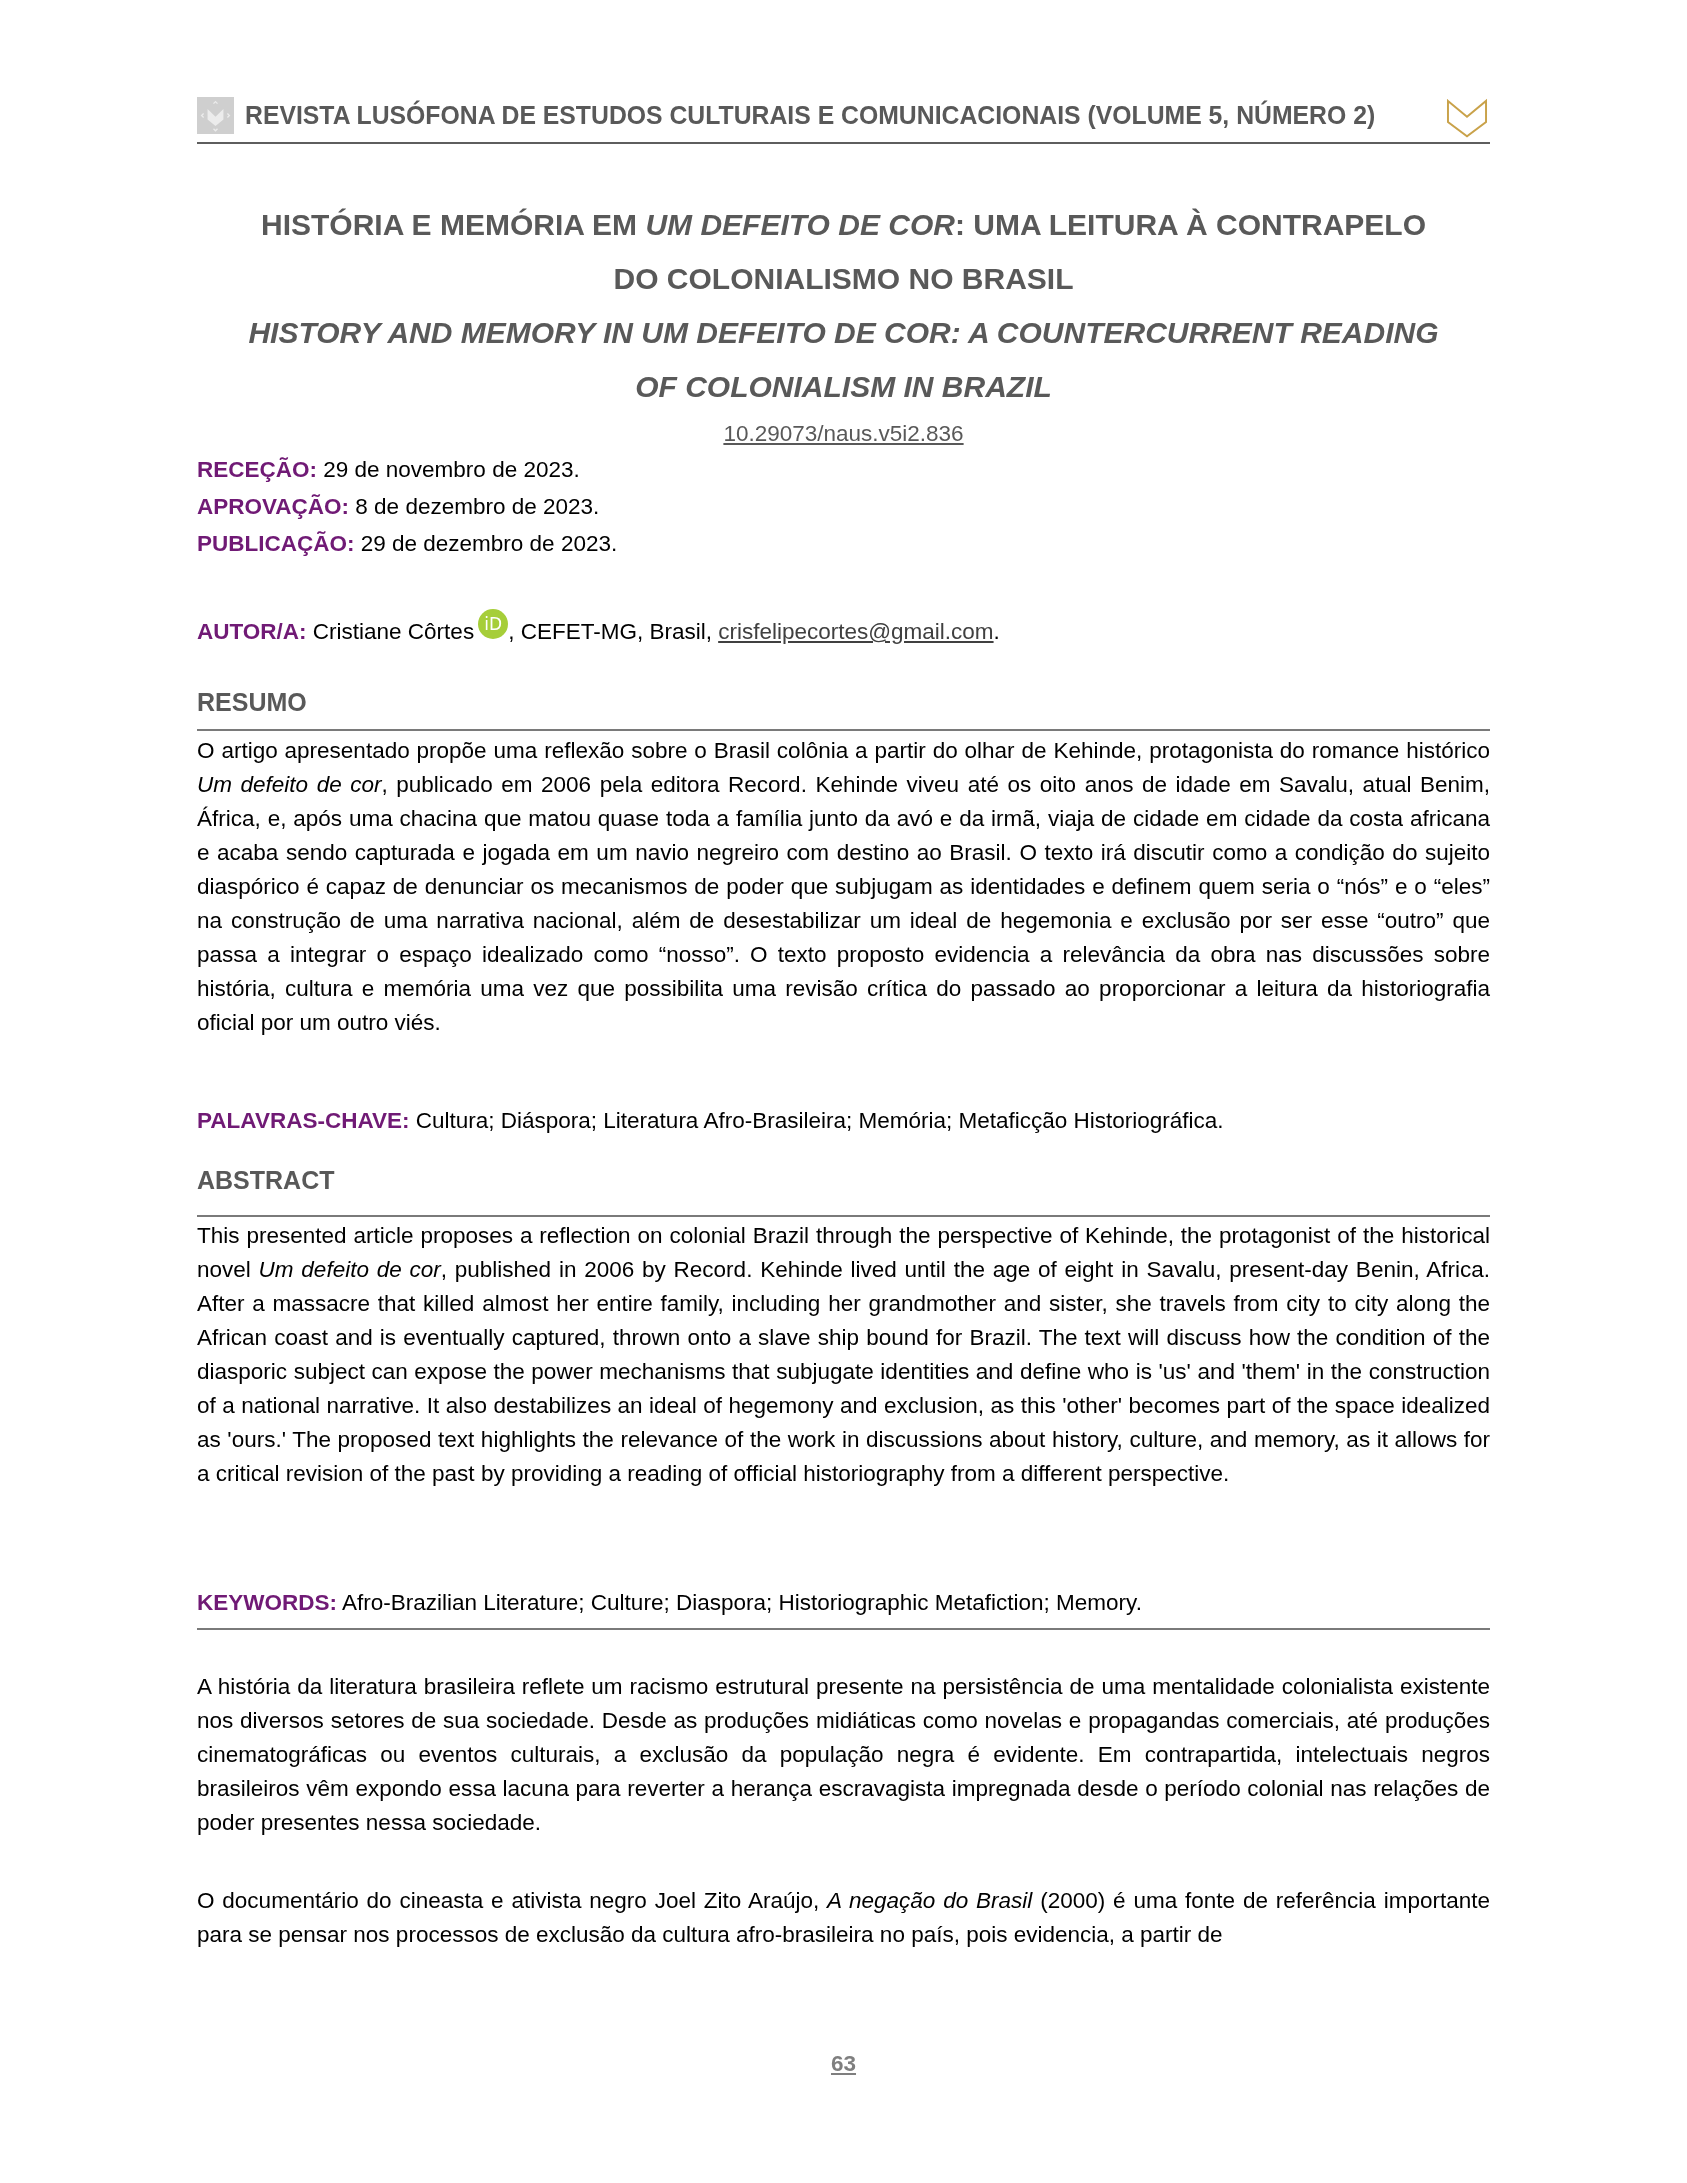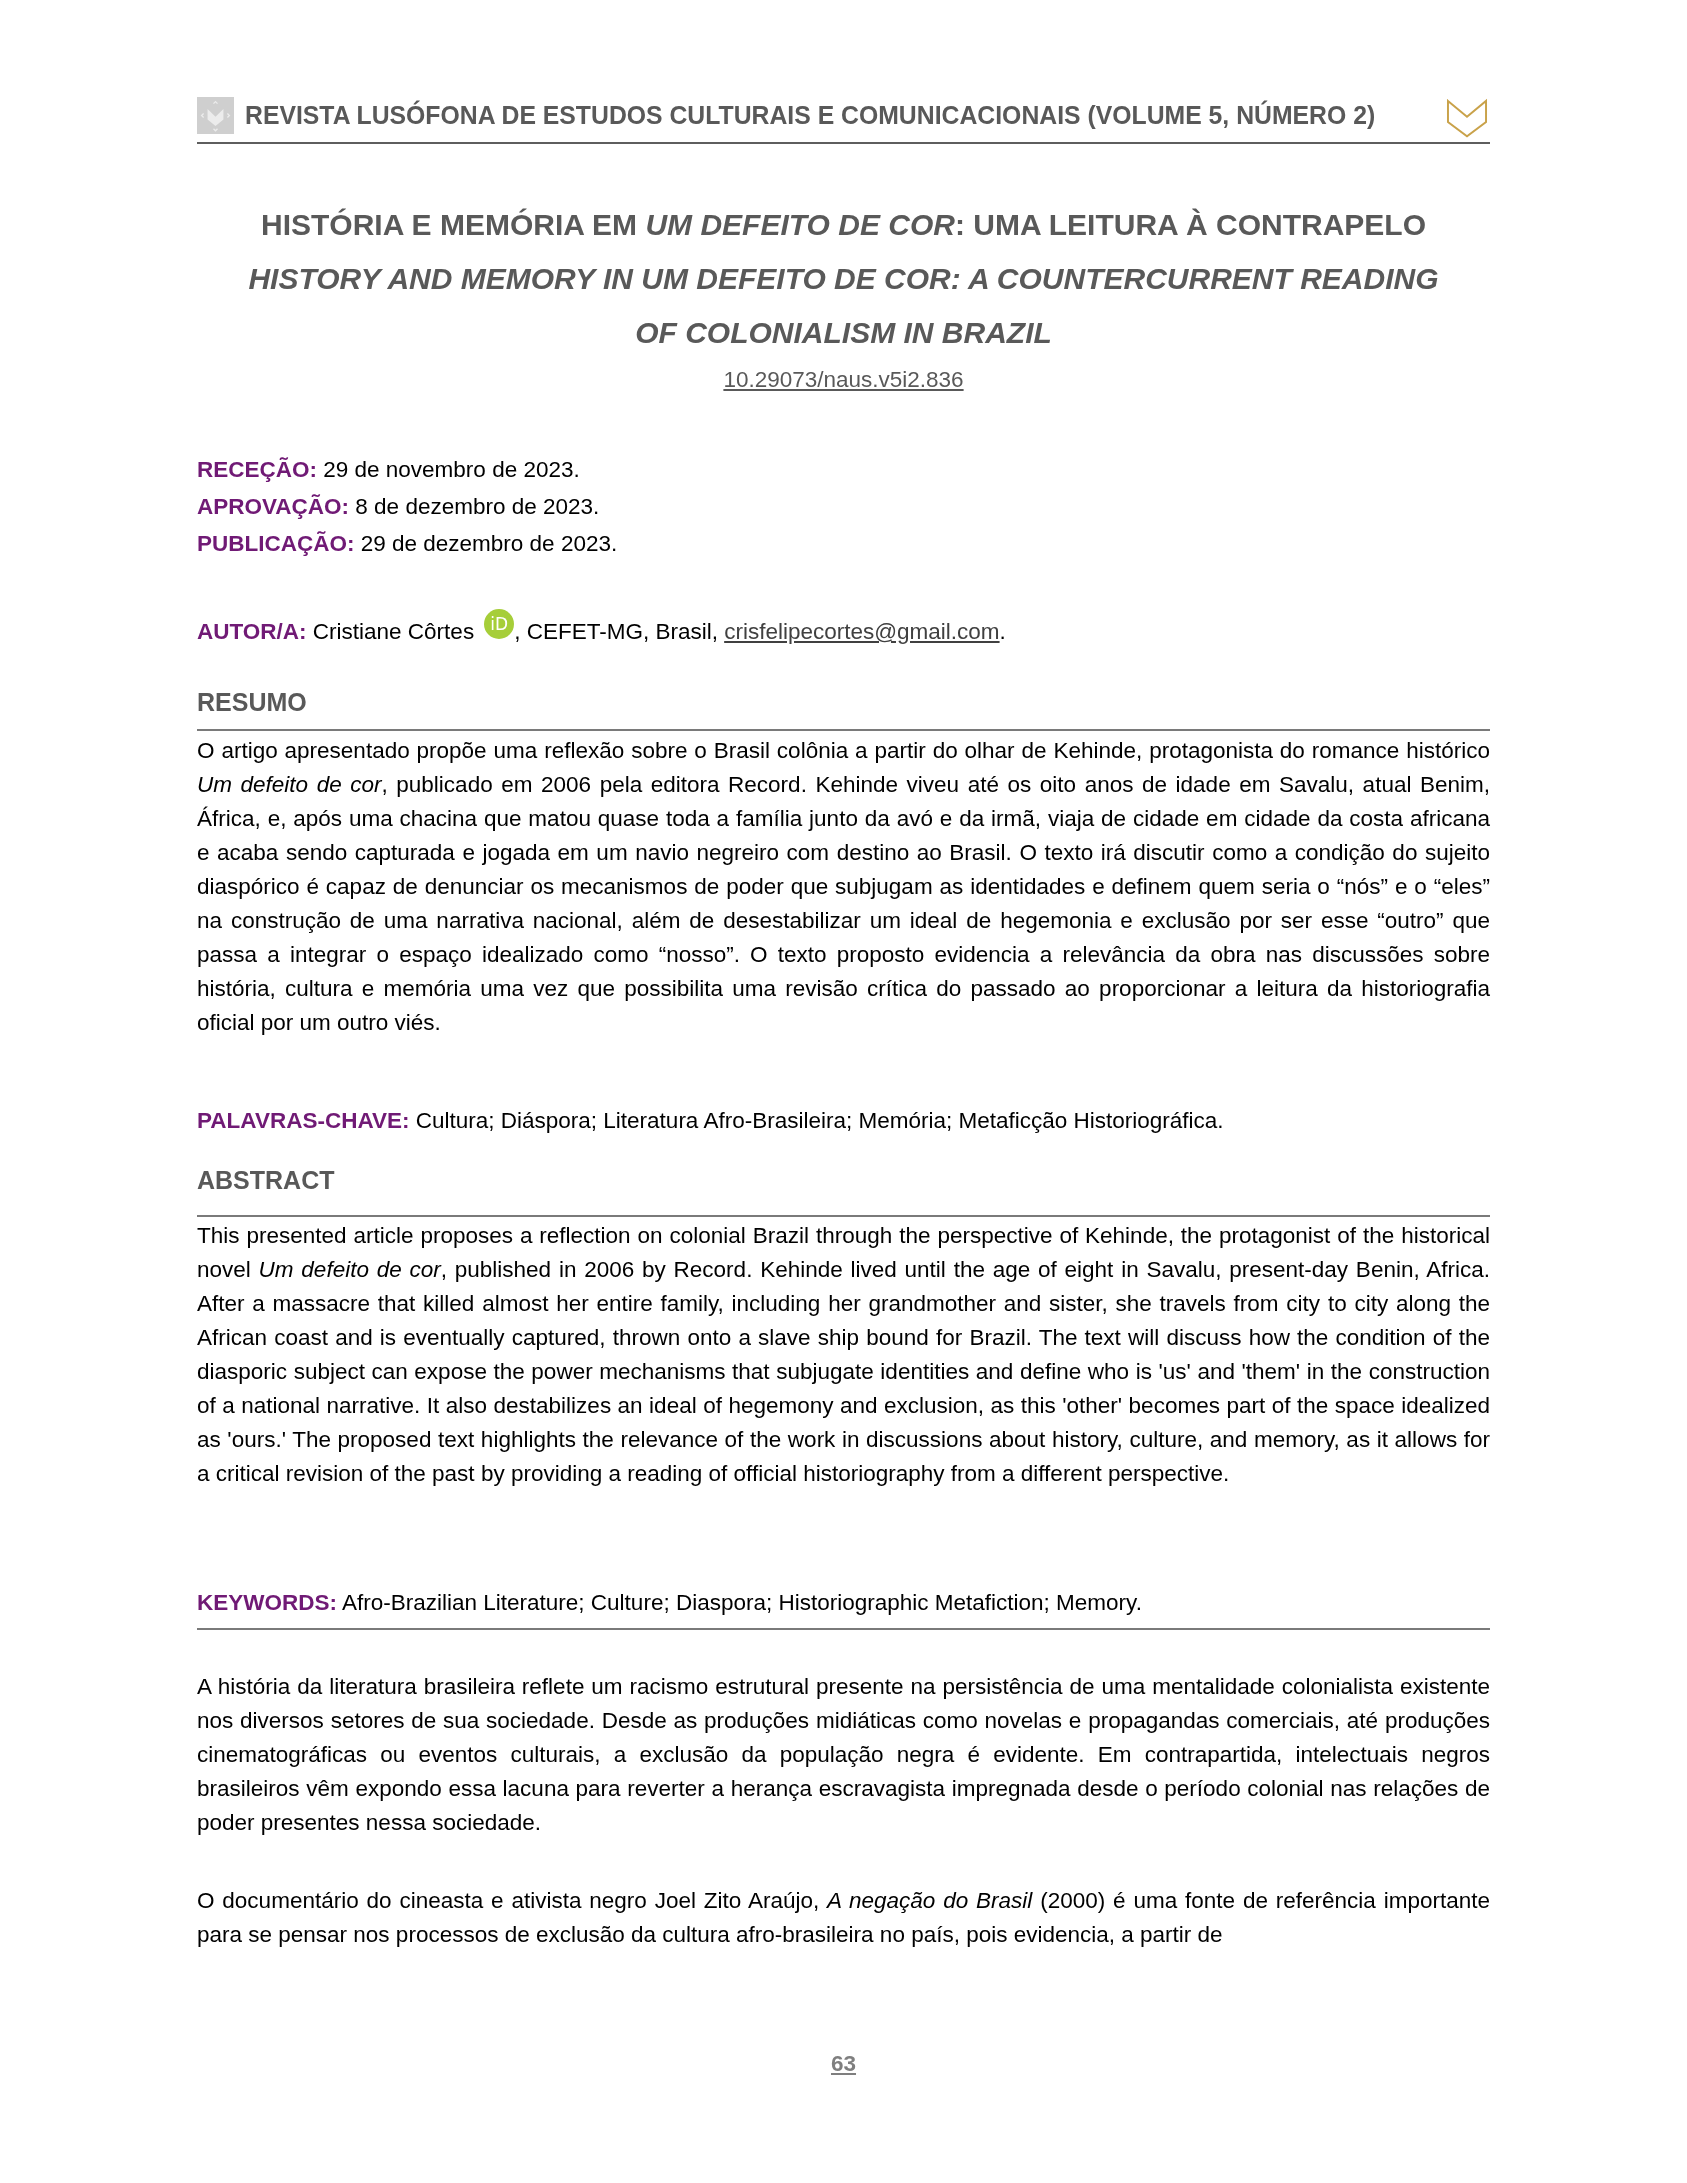--- a/index.html
+++ b/index.html
@@ -21,21 +21,21 @@
   .title-block { position: absolute; left: 197px; top: 198px; width: 1293px; text-align: center; }
   .title-pt, .title-en { font-size: 30px; font-weight: bold; color: #595959; line-height: 54px; }
   .title-en { font-style: italic; }
   .doi { font-size: 22.5px; color: #595959; line-height: 32px; margin-top: 4px; text-decoration: underline; display: inline-block; }
 
   
   .dates { position: absolute; left: 197px; top: 451px; width: 1293px; font-size: 22.5px; line-height: 37px; }
   .lbl { font-weight: bold; color: #701a75; }
 
   .author { position: absolute; left: 197px; top: 609px; width: 1293px; font-size: 22.5px; line-height: 37px; white-space: nowrap; }
-  .orcid { display: inline-block; width: 30px; height: 30px; border-radius: 50%; background: #a6ce39; color: #fff; font-size: 17px; line-height: 30px; text-align: center; vertical-align: 9.3px; margin-left: 10px; font-family: "DejaVu Sans", sans-serif; }
+  .orcid { display: inline-block; width: 30px; height: 30px; border-radius: 50%; background: #a6ce39; color: #fff; font-size: 17px; line-height: 30px; text-align: center; vertical-align: 9.3px; margin-left: 4px; font-family: "DejaVu Sans", sans-serif; }
   .email { text-decoration: underline; color: #404040; }
 
   
   .sec-head { position: absolute; left: 197px; font-size: 25px; font-weight: bold; color: #595959; }
   .sec-rule { position: absolute; left: 197px; width: 1293px; height: 2px; background: #7a7a7a; }
   .para { position: absolute; left: 197px; width: 1293px; font-size: 22.5px; line-height: 34px; text-align: justify; }
   .kw { position: absolute; left: 197px; width: 1293px; font-size: 22.5px; line-height: 37px; }
 
   .page-number { position: absolute; left: 0; top: 2051px; width: 1687px; text-align: center; font-size: 22.5px; font-weight: bold; color: #7f7f7f; text-decoration: underline; }
 </style>
@@ -60,20 +60,21 @@
       <svg viewBox="0 0 70 64">
         <polygon points="6,6 35,30 64,6 64,38 35,60 6,38" fill="none" stroke="#c9a24a" stroke-width="3"></polygon>
       </svg>
     </div>
   </div>
   <div class="header-rule"></div>
 
   <div class="title-block">
     <div class="title-pt">
       <span>HISTÓRIA E MEMÓRIA EM </span><i>UM DEFEITO DE COR</i><span>: UMA LEITURA À CONTRAPELO</span><br>
+      <span>DO COLONIALISMO NO BRASIL</span>
     </div>
     <div class="title-en">
       <span>HISTORY AND MEMORY IN UM DEFEITO DE COR: A COUNTERCURRENT READING</span><br>
       <span>OF COLONIALISM IN BRAZIL</span>
     </div>
     <a class="doi">10.29073/naus.v5i2.836</a>
   </div>
 
   <div class="dates">
     <div><span class="lbl">RECEÇÃO:</span><span> 29 de novembro de 2023.</span></div>

